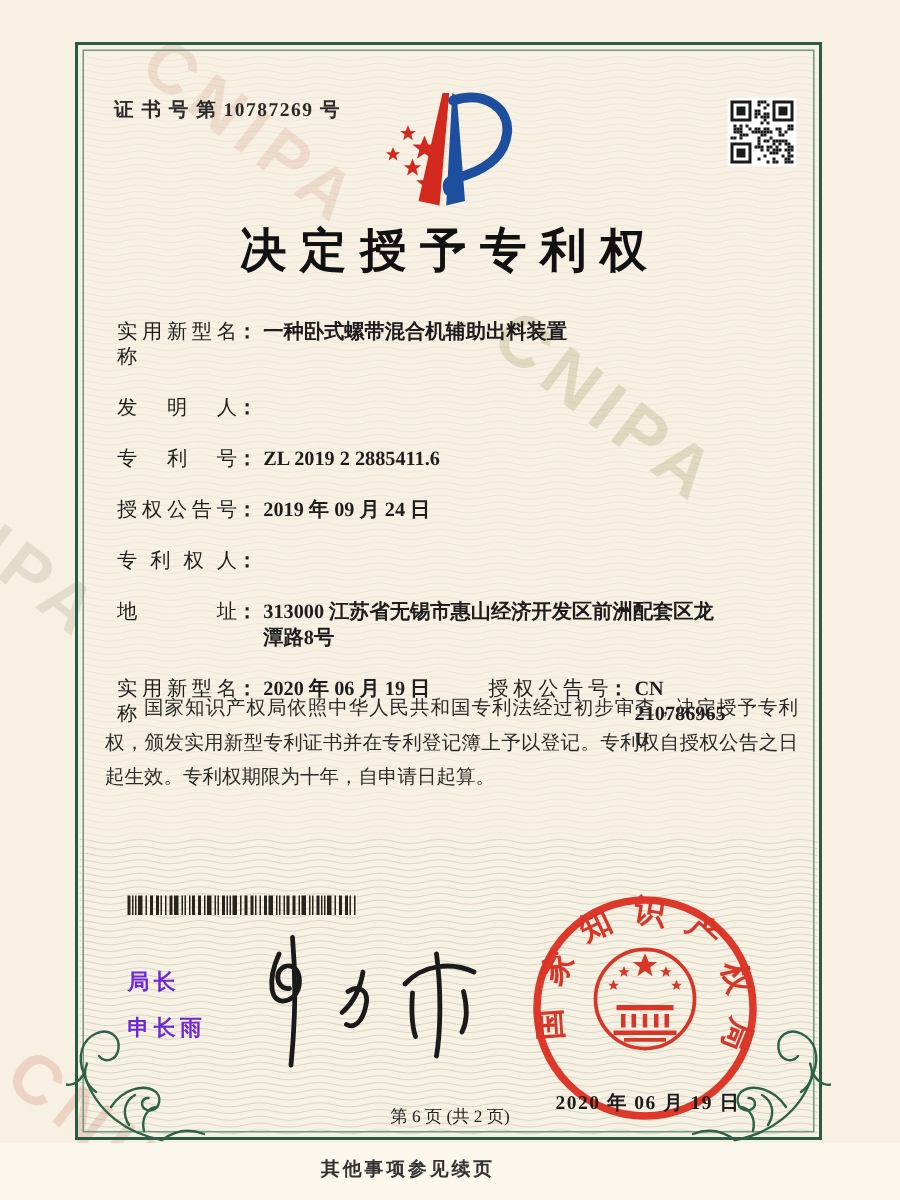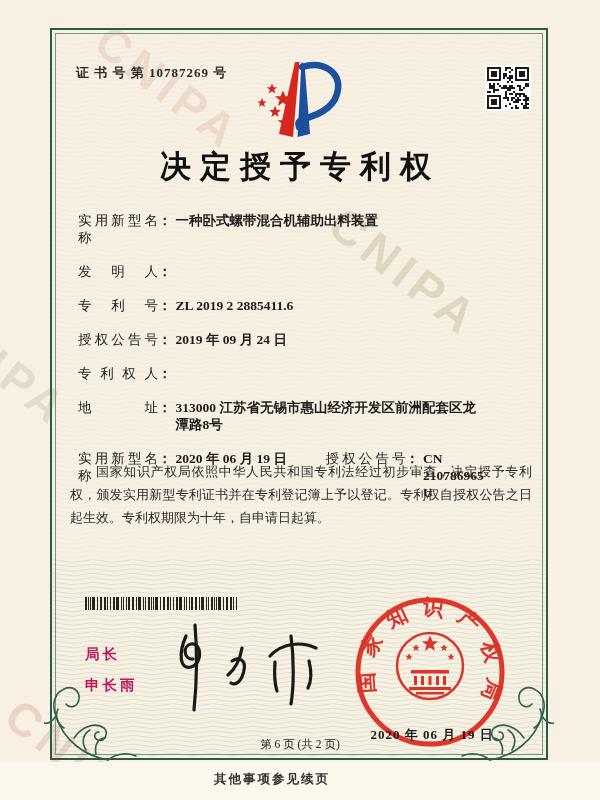--- a/index.html
+++ b/index.html
@@ -43,21 +43,21 @@
   
   .bodytext{position:absolute;left:70px;top:460px;width:462px;z-index:4;font-size:13px;
             line-height:23px;text-align:justify;color:#2a2a2a;}
   .bodytext p{margin:0;text-indent:2em;}
   
   .barcode{position:absolute;left:85px;top:597px;height:13px;z-index:4;font-size:0;}
   .barcode span{display:inline-block;height:13px;background:#26241f;vertical-align:top;}
   
   .official{position:absolute;left:85px;top:645px;z-index:4;
             font-family:"Liberation Sans","DejaVu Sans",sans-serif;font-weight:700;
-            font-size:14.5px;letter-spacing:3px;color:#be185d;}
+            font-size:14.5px;letter-spacing:3px;color:#6d28d9;}
   .official div{margin-bottom:12px;}
   .signature{position:absolute;left:158px;top:620px;width:180px;height:95px;z-index:4;}
   
   .seal{position:absolute;left:354px;top:596px;width:152px;height:152px;z-index:5;opacity:.93;}
   .seal-date{position:absolute;left:357px;top:726px;width:150px;text-align:center;z-index:6;
              font-size:13px;font-weight:600;letter-spacing:1px;color:#1b1b1b;}
   
   .page-no{position:absolute;left:0;top:737px;width:600px;text-align:center;z-index:4;
            font-size:11.5px;color:#222;}
   .bottom-strip{position:absolute;left:0;top:762px;width:600px;height:38px;background:#fbf7ec;z-index:2;}

